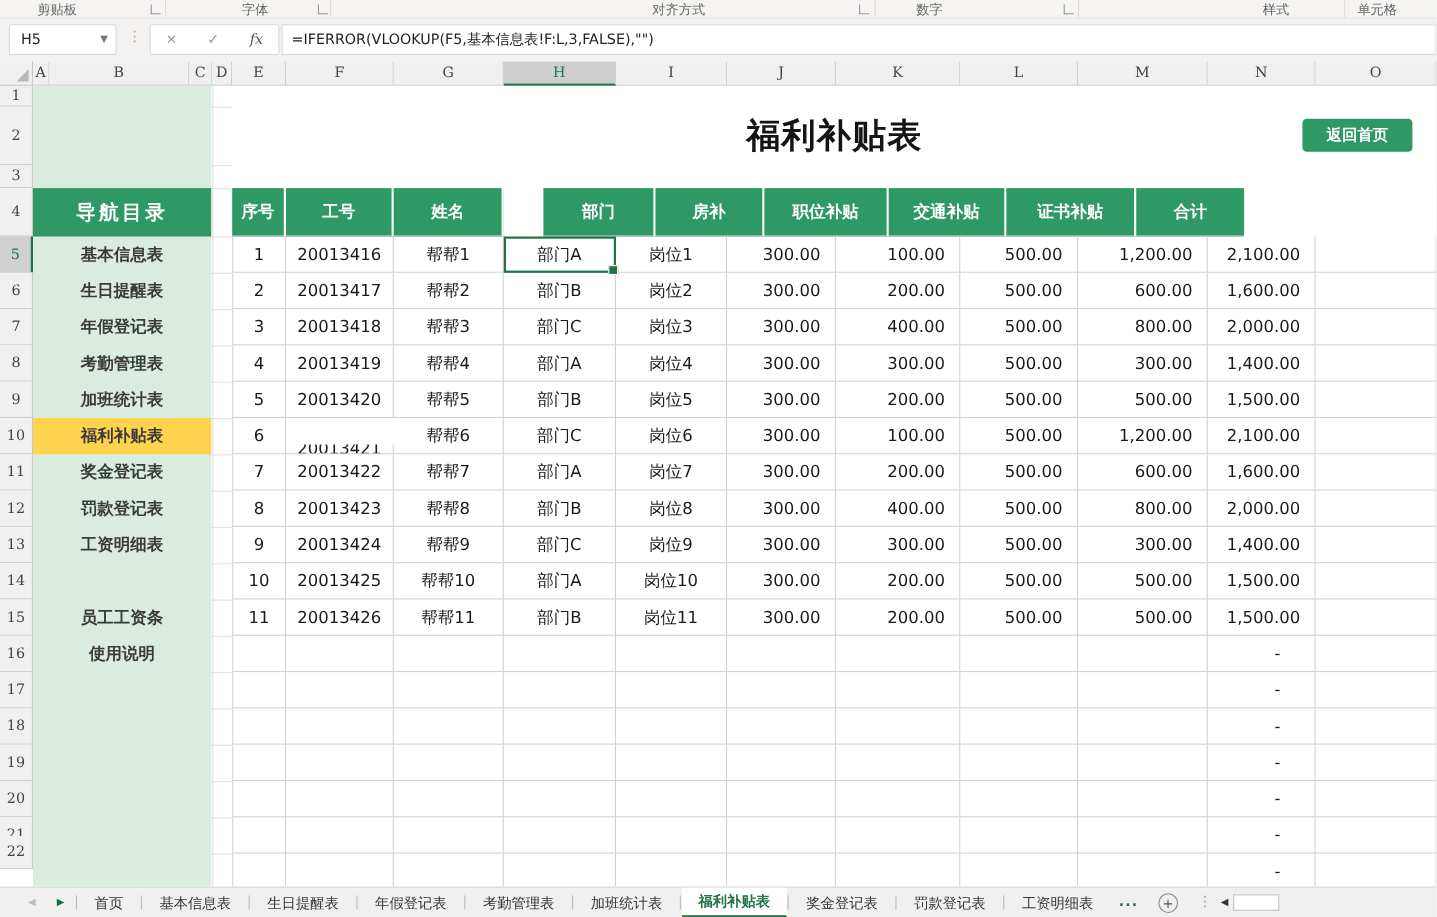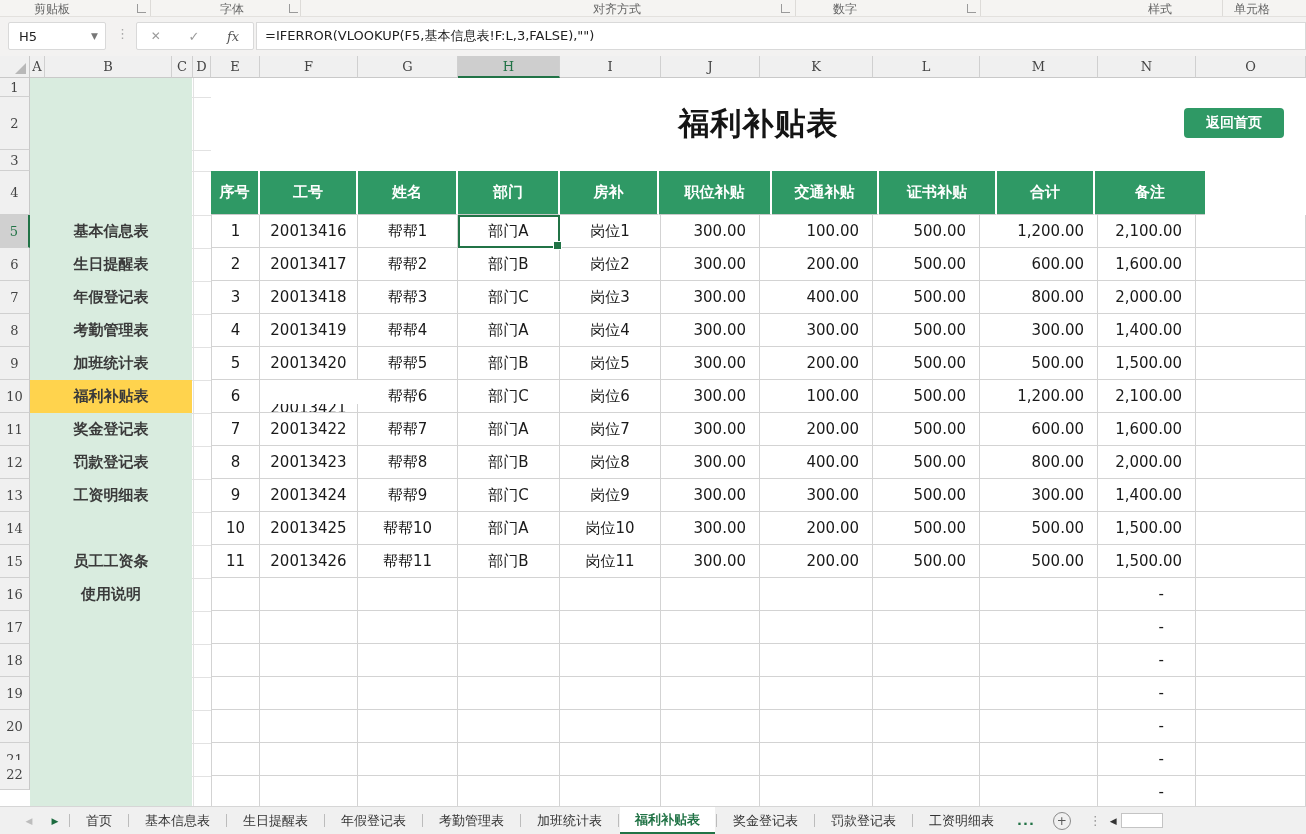--- a/index.html
+++ b/index.html
@@ -191,46 +191,46 @@
         <div class="gl-h" style="left: 162px; width: 19px; top: 467px;"></div>
         <div class="gl-h" style="left: 162px; width: 19px; top: 500px;"></div>
         <div class="gl-h" style="left: 162px; width: 19px; top: 533px;"></div>
         <div class="gl-h" style="left: 162px; width: 19px; top: 566px;"></div>
         <div class="gl-h" style="left: 162px; width: 19px; top: 599px;"></div>
         <div class="gl-h" style="left: 162px; width: 19px; top: 632px;"></div>
         <div class="gl-h" style="left: 162px; width: 19px; top: 665px;"></div>
         <div class="gl-h" style="left: 162px; width: 19px; top: 698px;"></div>
       </div>
     <div id="sidebar">
+      <div id="sidebarTitle">导航目录</div>
     <div class="sb-item" style="top: 137px;">基本信息表</div>
         <div class="sb-item" style="top: 170px;">生日提醒表</div>
         <div class="sb-item" style="top: 203px;">年假登记表</div>
         <div class="sb-item" style="top: 236px;">考勤管理表</div>
         <div class="sb-item" style="top: 269px;">加班统计表</div>
         <div class="sb-item active" style="top: 302px;">福利补贴表</div>
         <div class="sb-item" style="top: 335px;">奖金登记表</div>
         <div class="sb-item" style="top: 368px;">罚款登记表</div>
         <div class="sb-item" style="top: 401px;">工资明细表</div>
         <div class="sb-item" style="top: 467px;">员工工资条</div>
         <div class="sb-item" style="top: 500px;">使用说明</div>
       </div>
     <div id="sheetTitle">福利补贴表</div>
     <button id="homeBtn">返回首页</button>
     <div id="dataTable">
         <div class="t-row head">
           <div class="t-cell" style="width: 49px;">序号</div>
           <div class="t-cell" style="width: 98px;">工号</div>
           <div class="t-cell" style="width: 100px;">姓名</div>
-          <div class="t-cell" style="width: 102px;">部门</div>
+          <div class="t-cell" style="width: 102px; margin-left: 36px;">部门</div>
           <div class="t-cell" style="width: 99px;">房补</div>
           <div class="t-cell" style="width: 113px;">职位补贴</div>
           <div class="t-cell" style="width: 107px;">交通补贴</div>
           <div class="t-cell" style="width: 118px;">证书补贴</div>
           <div class="t-cell" style="width: 98px;">合计</div>
-          <div class="t-cell" style="width: 110px;">备注</div>
         </div>
         <div class="t-row">
           <div class="t-cell" style="width: 49px;">1</div>
           <div class="t-cell" style="width: 98px;">20013416</div>
           <div class="t-cell" style="width: 100px;">帮帮1</div>
           <div class="t-cell" style="width: 102px;">部门A</div>
           <div class="t-cell" style="width: 101px;">岗位1</div>
           <div class="t-cell num" style="width: 99px;">300.00</div>
           <div class="t-cell num" style="width: 113px;">100.00</div>
           <div class="t-cell num" style="width: 107px;">500.00</div>

